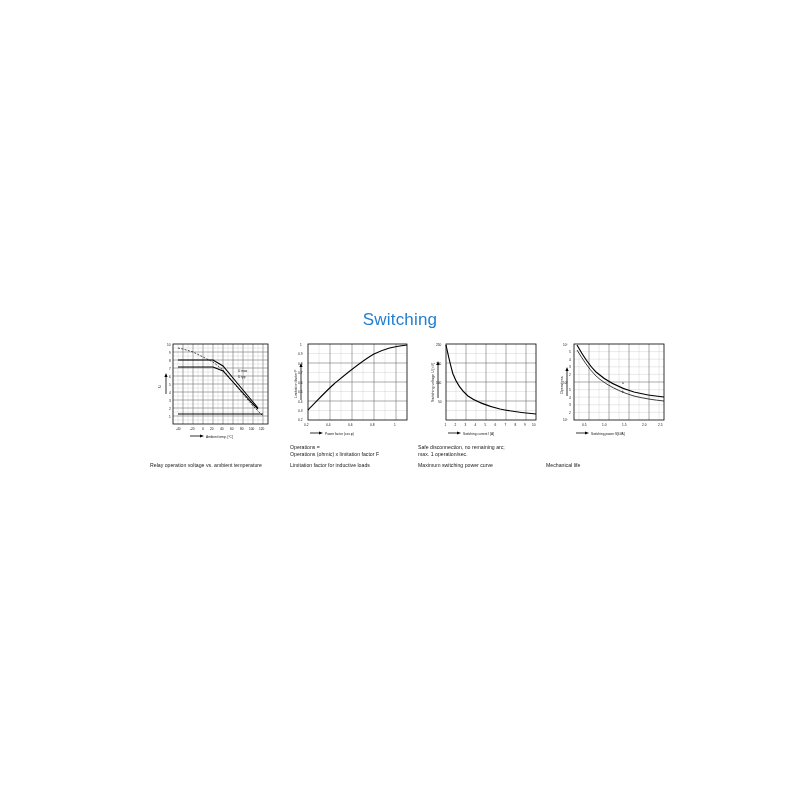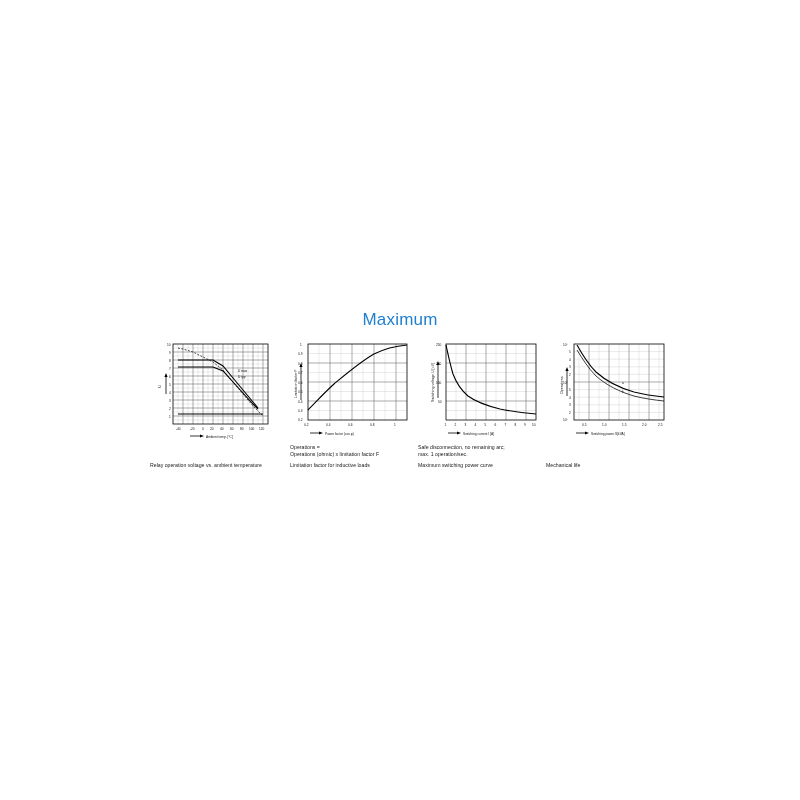--- a/index.html
+++ b/index.html
@@ -76,21 +76,21 @@
   .tick-text-sm { font-size: 3.2px; fill: #111; font-family: "Liberation Sans", sans-serif; }
   .axis-label { font-size: 4px; fill: #111; font-family: "Liberation Sans", sans-serif; }
   .axis-label-sm { font-size: 3.6px; fill: #111; font-family: "Liberation Sans", sans-serif; }
   .annot { font-size: 3.2px; fill: #111; font-family: "Liberation Sans", sans-serif; }
 </style>
 </head>
 <body>
 
 <div class="page">
 
-  <div class="section-title">Maximum</div>
+  <div class="section-title">Switching</div>
 
   <div class="figure-row">
 
     <div class="figure fig1">
       <div class="plot-wrap">
         <svg width="130" height="108" viewBox="0 0 130 108">
 
           <g class="grid-minor">
             <line x1="28" y1="8" x2="28" y2="88"></line>
               <line x1="33" y1="8" x2="33" y2="88"></line>

